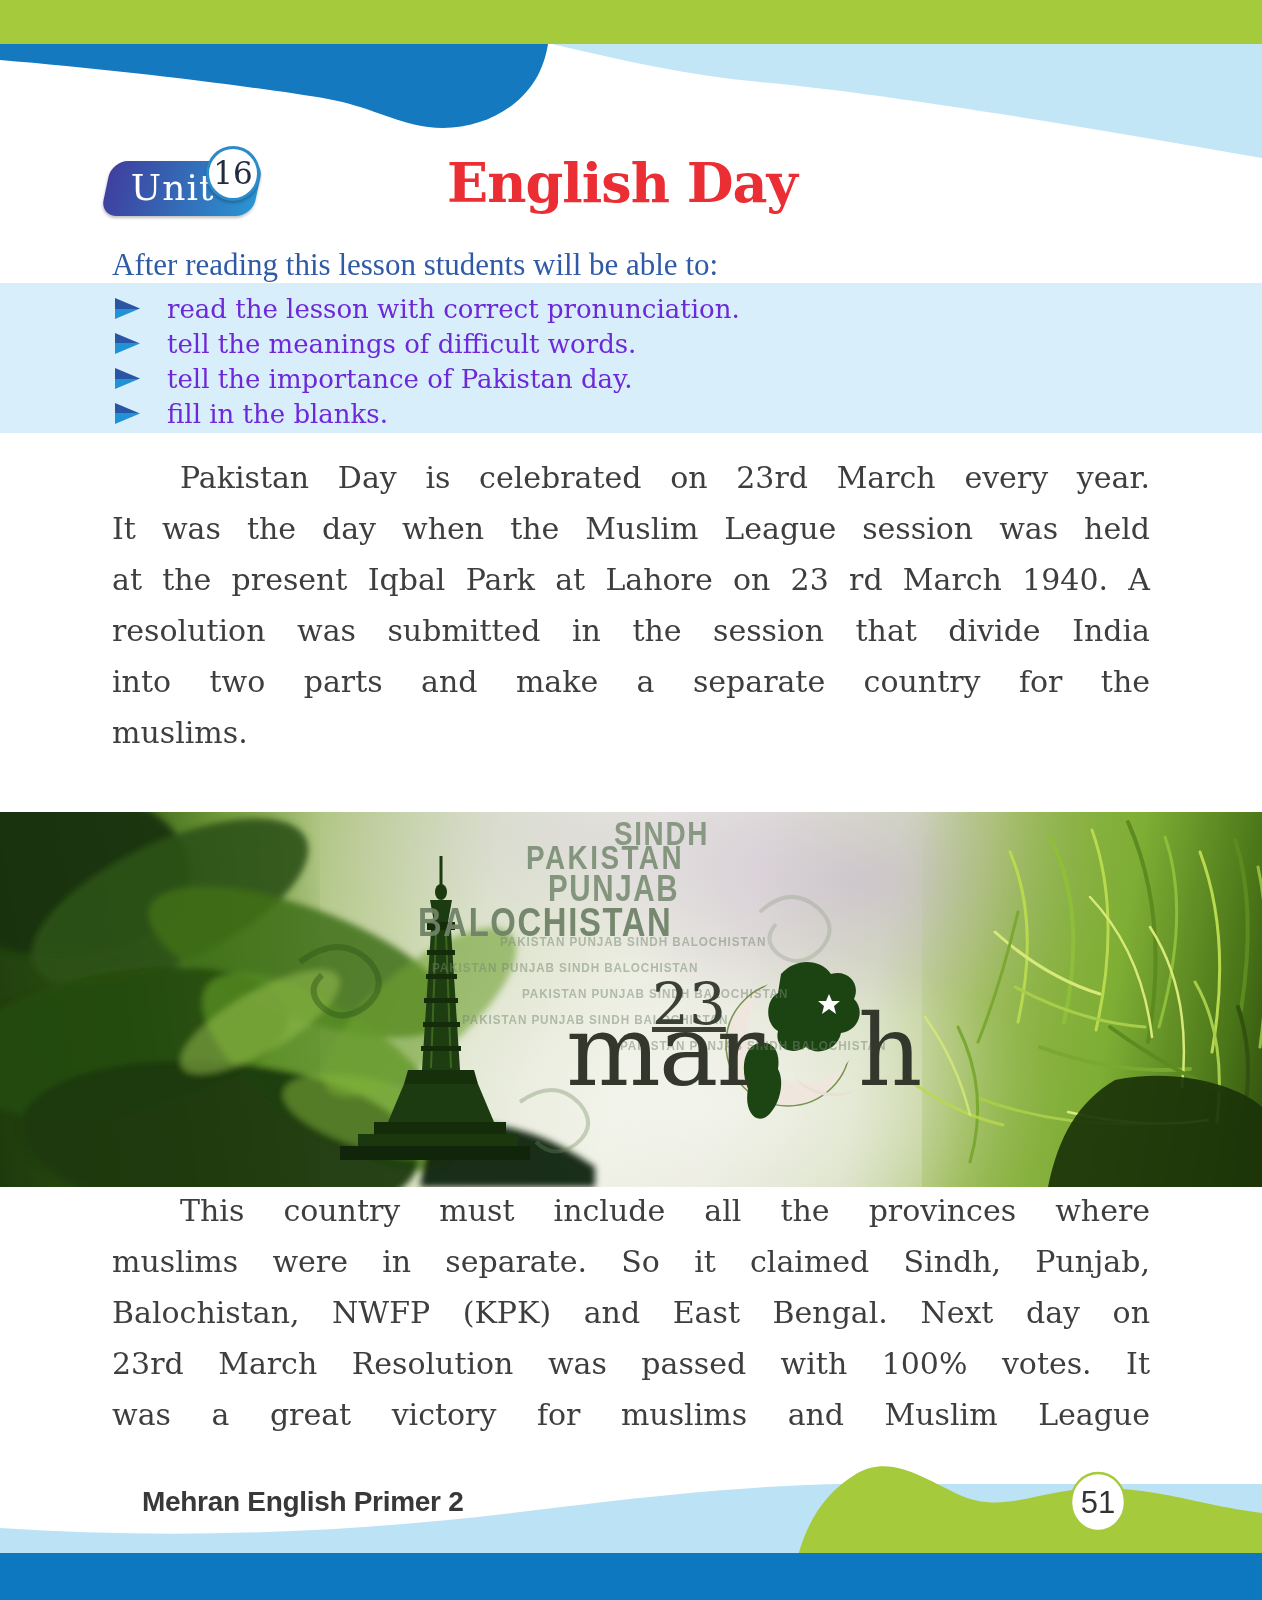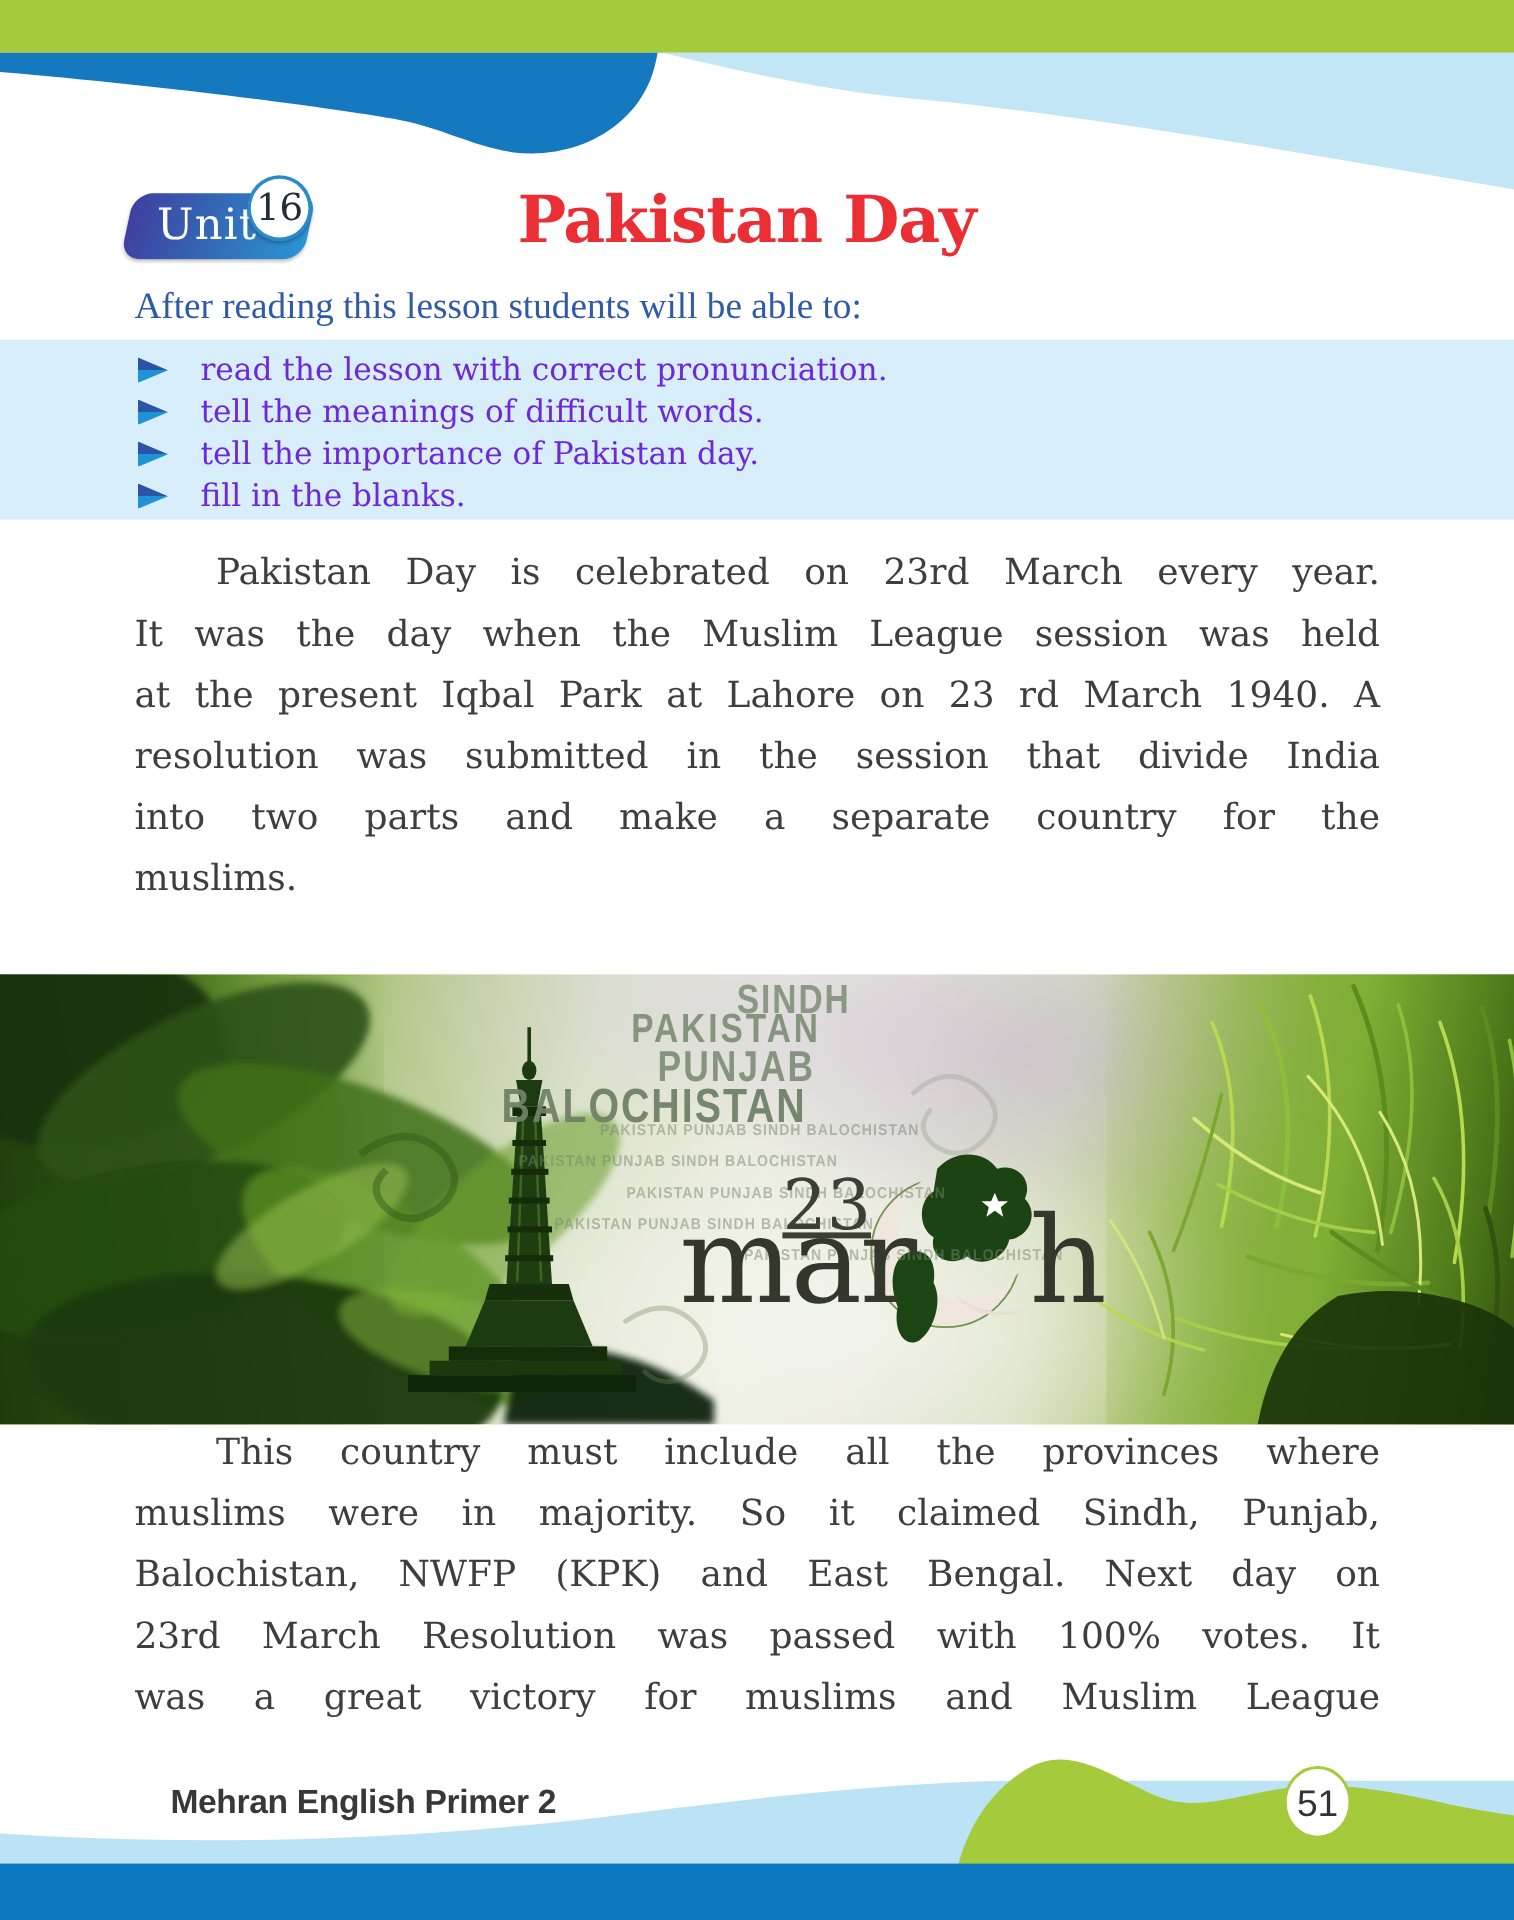--- a/index.html
+++ b/index.html
@@ -14,21 +14,21 @@
       background:linear-gradient(95deg,#3f3f9f 0%,#3566b4 45%,#2a95d3 100%);
       box-shadow:0 2px 3px rgba(0,0,0,.25);}
   #unit-badge .lbl{display:block;transform:skewX(12deg);color:#fff;
       font:400 36px "DejaVu Serif",serif;padding:6px 0 0 24px;letter-spacing:1px;}
   #unit-circle{position:absolute;left:206px;top:146px;width:54px;height:55px;border-radius:50%;
       background:#fff;border:3px solid #2b8ac9;color:#222c3c;
       font:400 31px "DejaVu Serif",serif;text-align:center;line-height:49px;
       box-shadow:0 2px 3px rgba(0,0,0,.25);}
   #page-title{position:absolute;left:342px;top:150px;width:560px;text-align:center;
       font:700 54px/66px "DejaVu Serif",serif;color:#ea2e34;letter-spacing:-1px;}
-  #objectives-intro{position:absolute;left:112px;top:237px;
+  #objectives-intro{position:absolute;left:112px;top:247px;
       font:400 31px "Liberation Serif",serif;color:#2e5aa7;}
   #objectives-box{position:absolute;left:0;top:283px;width:1262px;height:150px;background:#d8eefa;}
   #objectives-box ul{list-style:none;margin:0;padding:8px 0 0 115px;}
   #objectives-box li{display:flex;align-items:center;height:35px;
       font:400 26px "DejaVu Serif",serif;color:#6d28d9;}
   .arrow-bullet{flex:0 0 auto;width:25px;height:21px;margin-right:27px;
       clip-path:polygon(0 0,100% 50%,0 100%);
       background:linear-gradient(180deg,#2a55a4 0 50%,#1f93d6 50% 100%);}
 
   
@@ -76,21 +76,21 @@
     <rect x="0" y="0" width="1262" height="44" fill="#a5ca3b"></rect>
     <path d="M552,44 L1262,44 L1262,158 C1100,130 900,95 760,82 C690,76 620,60 552,44 Z" fill="#c3e6f7"></path>
     <path d="M0,44 L548,44 C545,62 538,84 515,103 C492,122 460,131 428,127
              C393,122 368,106 328,99 C258,87 120,70 0,60 Z" fill="#1479bf"></path>
   </svg>
 
   <div id="unit-badge">
     <span class="lbl">Unit</span>
   </div>
   <div id="unit-circle">16</div>
-  <div id="page-title">Pakistan Day</div>
+  <div id="page-title">English Day</div>
 
   <div id="objectives-intro">After reading this lesson students will be able to:</div>
   <div id="objectives-box">
     <ul>
       <li>
         <span class="arrow-bullet"></span>
         <span>read the lesson with correct pronunciation.</span>
       </li>
       <li>
         <span class="arrow-bullet"></span>
@@ -217,21 +217,21 @@
     <span class="tx" style="left:462px;top:200px;">PAKISTAN PUNJAB SINDH BALOCHISTAN</span>
     <span class="tx" style="left:620px;top:226px;">PAKISTAN PUNJAB SINDH BALOCHISTAN</span>
 
     <span class="march" style="left:652px;top:158px;font-size:58px;color:#3a4034;text-decoration:underline;">23</span>
     <span class="march" style="left:566px;top:189px;font-size:100px;line-height:100px;letter-spacing:-2px;">mar</span>
     <span class="march" style="left:858px;top:189px;font-size:100px;line-height:100px;">h</span>
   </div>
 
   <div id="paragraph-2" class="para">
     <div class="pline first">This country must include all the provinces where</div>
-    <div class="pline">muslims were in majority. So it claimed Sindh, Punjab,</div>
+    <div class="pline">muslims were in separate. So it claimed Sindh, Punjab,</div>
     <div class="pline">Balochistan, NWFP (KPK) and East Bengal. Next day on</div>
     <div class="pline">23rd March Resolution was passed with 100% votes. It</div>
     <div class="pline">was a great victory for muslims and Muslim League</div>
   </div>
 
   <svg id="footer-svg" width="1262" height="160" viewBox="0 0 1262 160">
     <path d="M0,88 C180,100 360,92 520,72 C640,57 740,46 840,44 L1262,44 L1262,160 L0,160 Z" fill="#bce2f6"></path>
     <path d="M792,160 L792,150 C796,108 812,60 856,34 C892,13 925,40 962,56
              C998,71 1028,56 1072,50 C1118,44 1166,54 1205,63 C1228,68 1247,71 1262,73
              L1262,160 Z" fill="#a5ca3b"></path>

